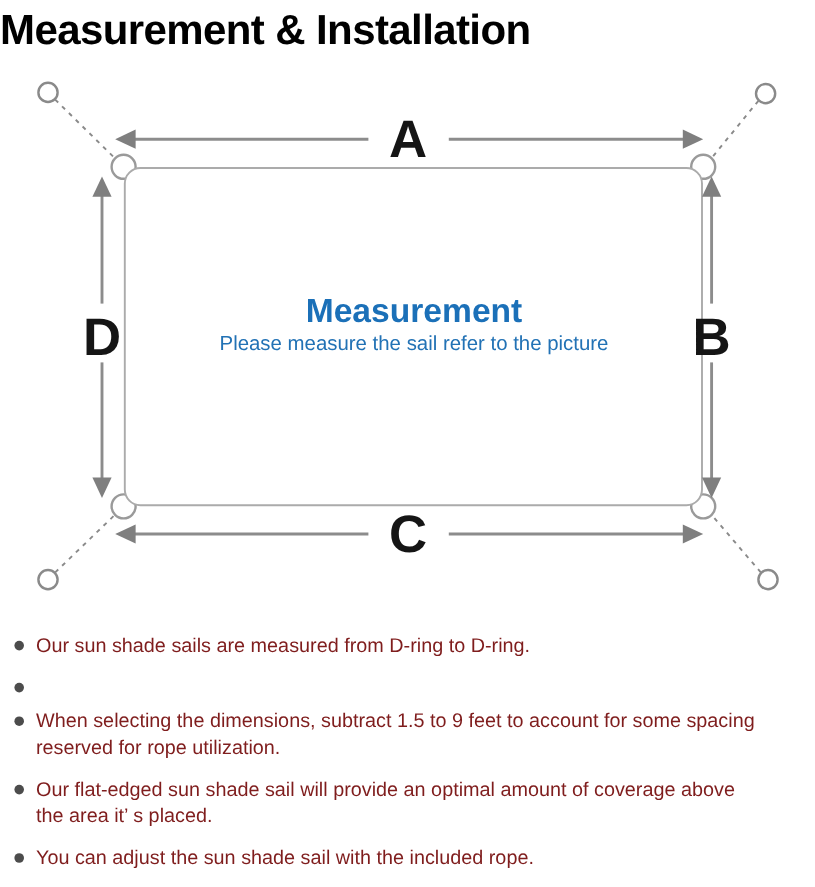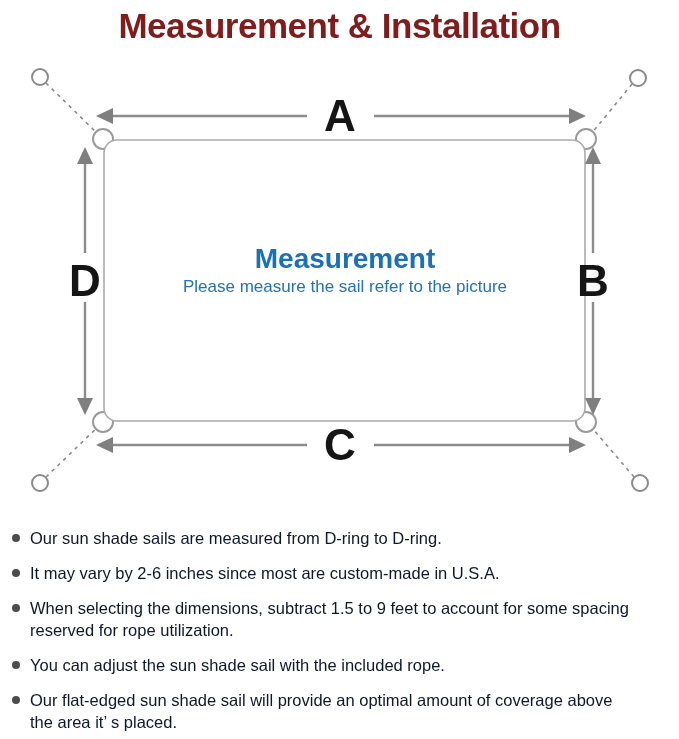--- a/index.html
+++ b/index.html
@@ -12,25 +12,25 @@
     position: relative;
     width: 679px;
     height: 739px;
     background: #ffffff;
     overflow: hidden;
   }
   .title {
     margin: 0;
     height: 50px;
     line-height: 52px;
-    text-align: center;
+    text-align: left;
     font-size: 35px;
     font-weight: bold;
     letter-spacing: -0.5px;
-    color: #7f1d1d;
+    color: #000000;
   }
   svg.diagram { display: block; }
 
   
   .rope {
     stroke: #8a8a8a;
     stroke-width: 1.6;
     stroke-dasharray: 3.5 4.5;
     fill: none;
   }
@@ -90,21 +90,21 @@
     width: 8px;
     height: 8px;
     border-radius: 50%;
     background: #4c4c4c;
     margin: 7px 10px 0 2px;
   }
   .note-text {
     margin: 0;
     font-size: 16.5px;
     line-height: 22px;
-    color: #0f172a;
+    color: #7f1d1d;
     white-space: pre-line;
   }
 </style>
 </head>
 <body>
 
 <div class="page">
 
   <h1 class="title">Measurement &amp; Installation</h1>
 
@@ -155,31 +155,30 @@
     <text class="center-sub" x="345" y="242">Please measure the sail refer to the picture</text>
   </svg>
 
   <div class="notes">
     <div class="note">
       <span class="dot"></span>
       <p class="note-text">Our sun shade sails are measured from D-ring to D-ring.</p>
     </div>
     <div class="note">
       <span class="dot"></span>
-      <p class="note-text">It may vary by 2-6 inches since most are custom-made in U.S.A.</p>
     </div>
     <div class="note">
       <span class="dot"></span>
       <p class="note-text">When selecting the dimensions, subtract 1.5 to 9 feet to account for some spacing
 reserved for rope utilization.</p>
     </div>
     <div class="note">
       <span class="dot"></span>
-      <p class="note-text">You can adjust the sun shade sail with the included rope.</p>
+      <p class="note-text">Our flat-edged sun shade sail will provide an optimal amount of coverage above
+the area it’ s placed.</p>
     </div>
     <div class="note">
       <span class="dot"></span>
-      <p class="note-text">Our flat-edged sun shade sail will provide an optimal amount of coverage above
-the area it’ s placed.</p>
+      <p class="note-text">You can adjust the sun shade sail with the included rope.</p>
     </div>
   </div>
 
 </div>
 
 </body></html>

